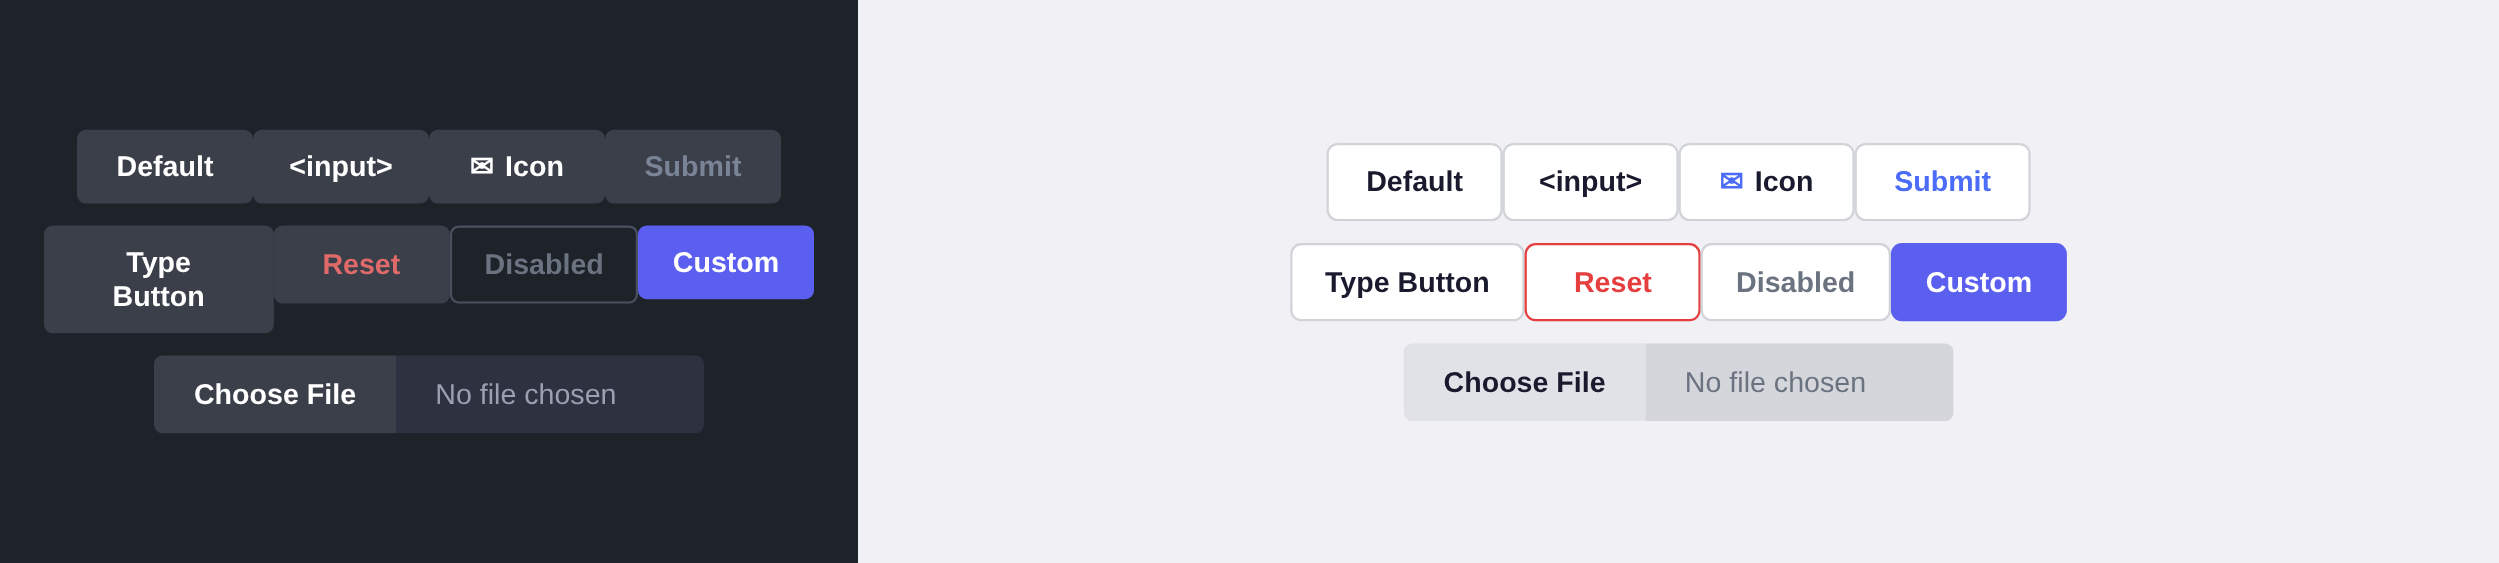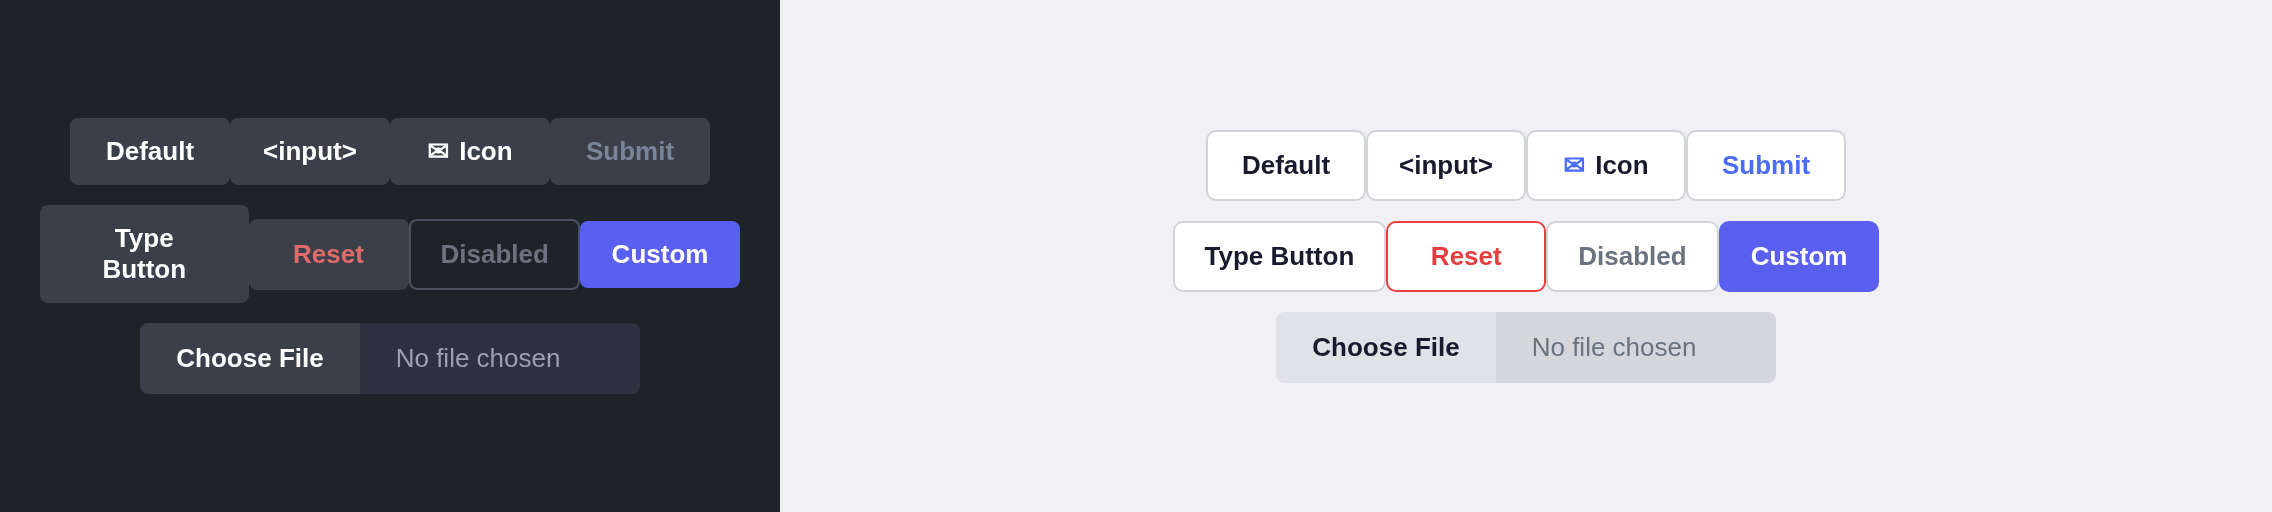--- a/index.html
+++ b/index.html
@@ -32,21 +32,21 @@
       flex-direction: column;
       justify-content: center;
       align-items: center;
       padding: 40px;
       gap: 20px;
     }
 
     .button-row {
       display: flex;
       flex-direction: row;
-      align-items: center;
+      align-items: flex-start;
     }
 
     
     .dark-btn {
       padding: 18px 30px;
       border-radius: 8px;
       font-size: 26px;
       font-weight: 700;
       cursor: pointer;
       border: none;

